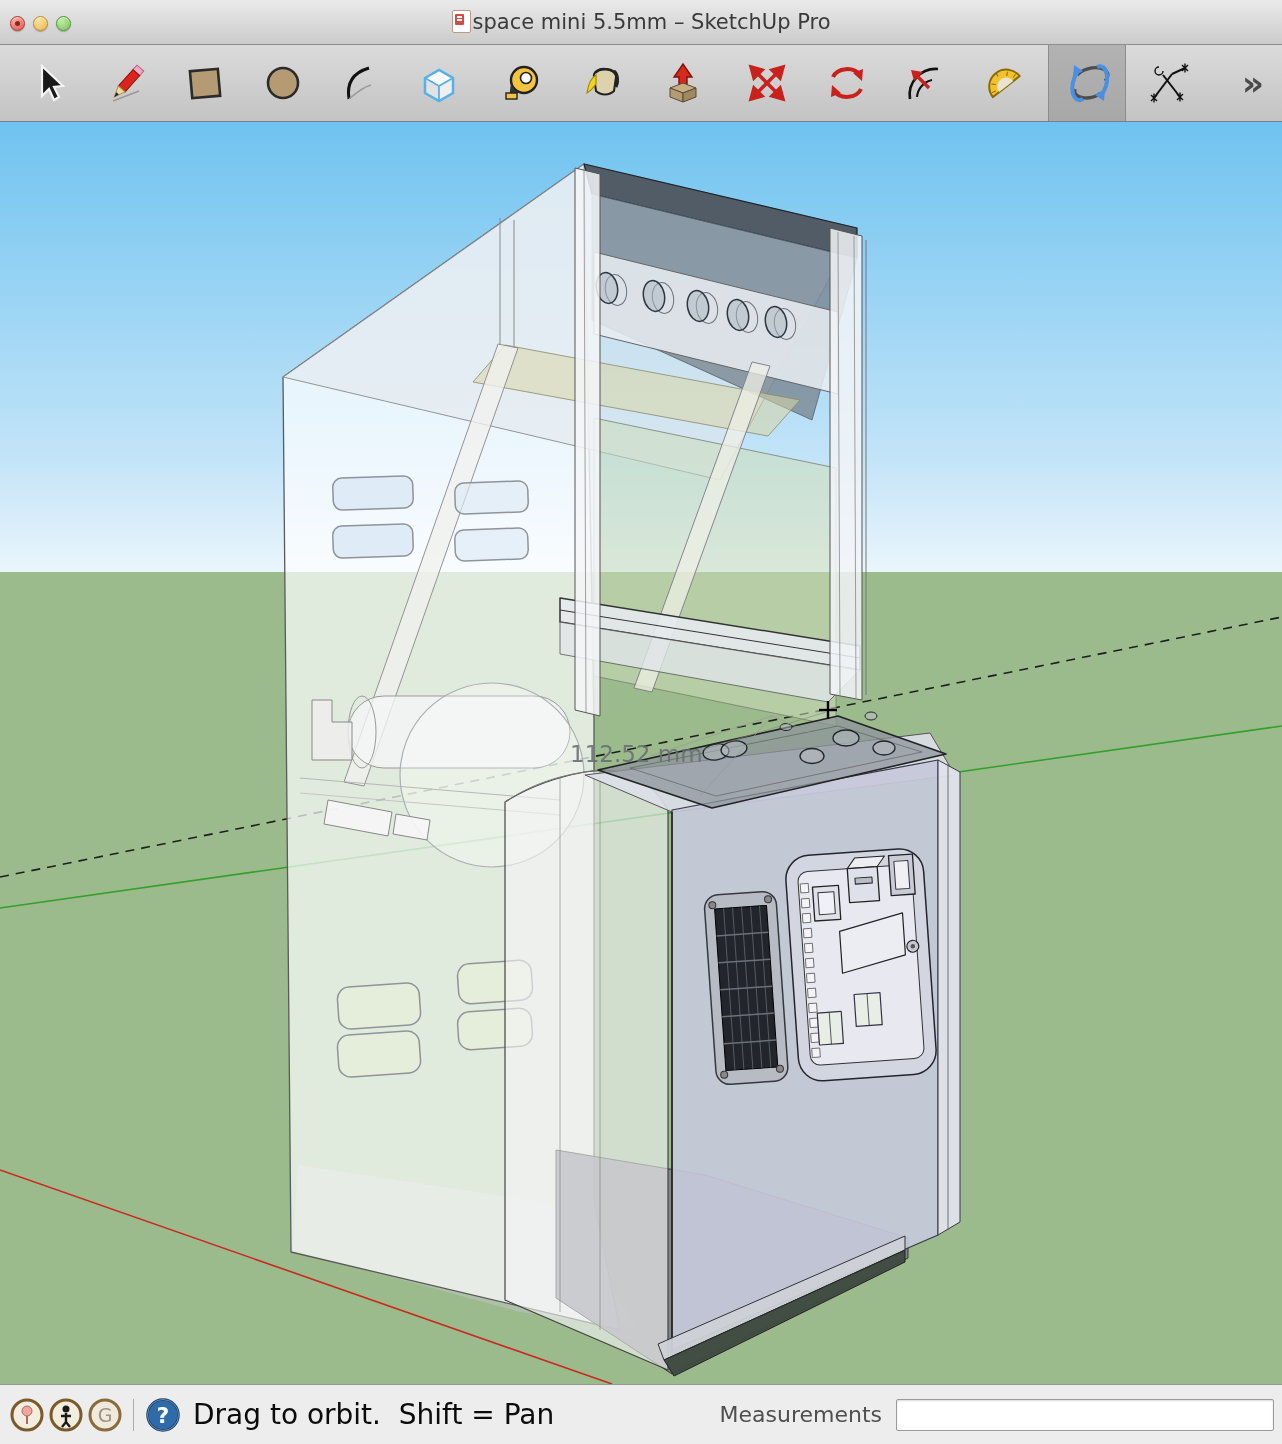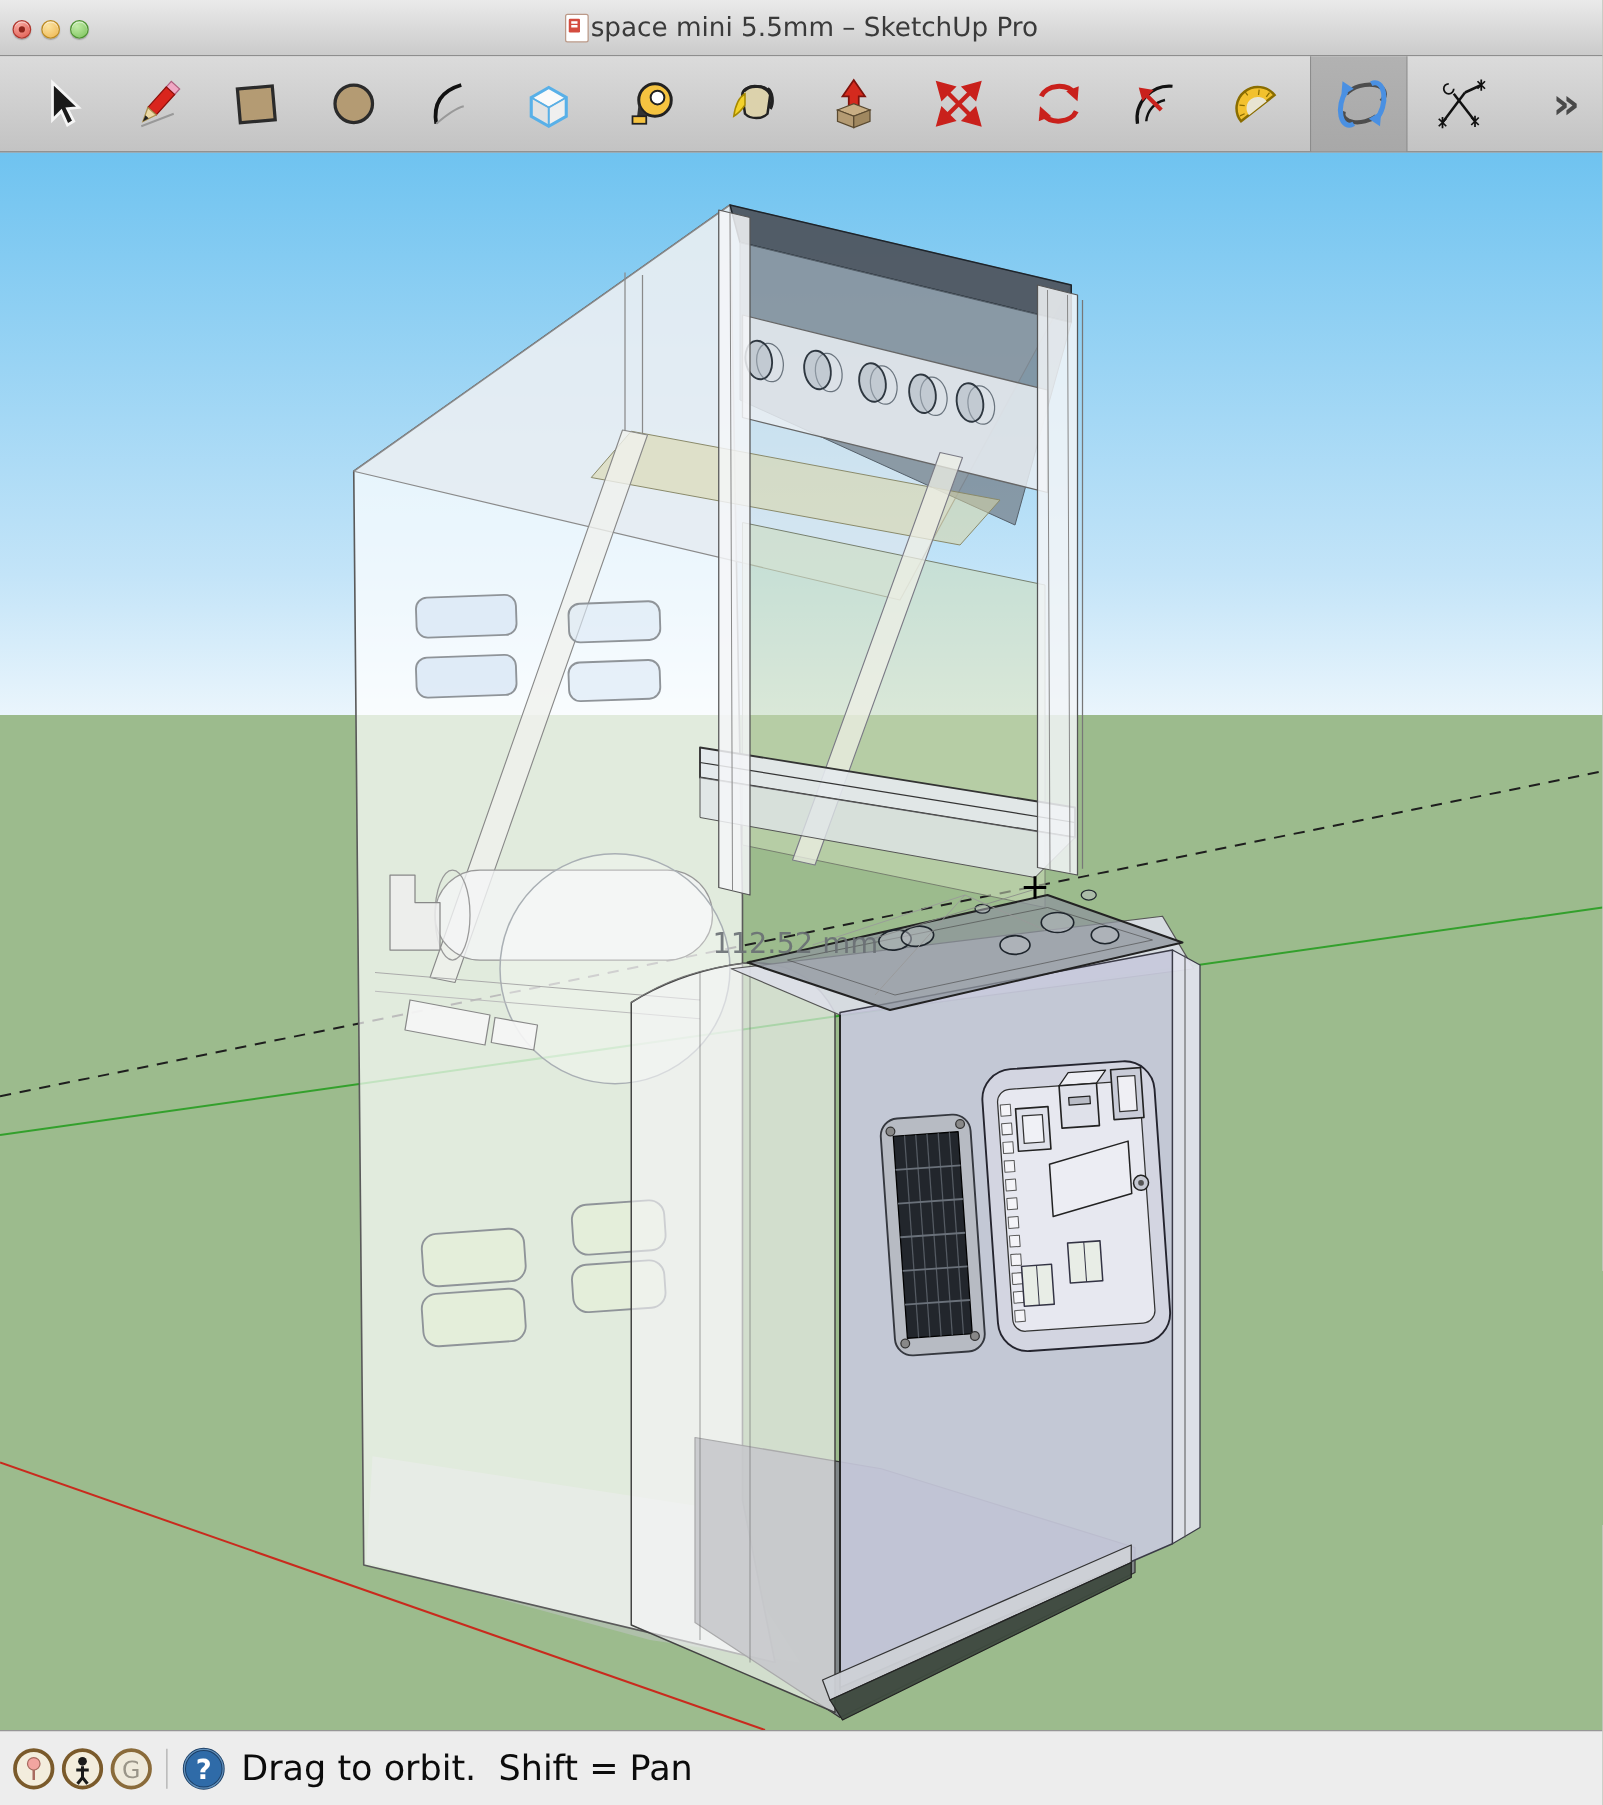--- a/index.html
+++ b/index.html
@@ -8,21 +8,21 @@
   .titlebar{position:relative;height:45px;
     background:linear-gradient(#EAEAEA,#CBCBCB);
     border-bottom:1px solid #8E8E8E;box-sizing:border-box;
     display:flex;align-items:center;justify-content:center;}
   .traffic{position:absolute;left:10px;top:16px;display:flex;gap:8px;}
   .light{width:15px;height:15px;border-radius:50%;box-shadow:inset 0 1px 1px rgba(255,255,255,.7),0 1px 1px rgba(0,0,0,.25);position:relative;}
   .light.red{background:radial-gradient(circle at 35% 30%,#F8A9A0,#DE5449);border:1px solid #B0352C;box-sizing:border-box;}
   .light.red::after{content:"";position:absolute;left:4px;top:4px;width:5px;height:5px;border-radius:50%;background:#8E241B;}
   .light.yellow{background:radial-gradient(circle at 35% 30%,#FBE3A0,#EFB embedded#,#EDB44E);background:radial-gradient(circle at 35% 30%,#FBE3A0,#EDB44E);border:1px solid #BC8A1F;box-sizing:border-box;}
   .light.green{background:radial-gradient(circle at 35% 30%,#C2ECA8,#79C158);border:1px solid #4E9431;box-sizing:border-box;}
-  .title-group{display:flex;align-items:flex-end;gap:2px;}
+  .title-group{display:flex;align-items:flex-start;gap:2px;}
   .doc-icon{width:17px;height:21px;background:#fff;border:1px solid #b98;position:relative;border-radius:2px;}
   .doc-icon::before{content:"";position:absolute;left:2px;top:3px;width:9px;height:11px;background:#D44C3F;border-radius:1px;}
   .doc-icon::after{content:"";position:absolute;left:4px;top:5px;width:5px;height:2px;background:#fff;box-shadow:0 3px 0 #fff;}
   .title-text{font-size:21px;color:#3A3A3A;}
   
   .toolbar{position:relative;height:77px;background:linear-gradient(#DBDBDB,#C3C3C3);
     border-bottom:1px solid #7F7F7F;box-sizing:border-box;}
   .tool{position:absolute;top:12px;width:48px;height:52px;display:flex;align-items:center;justify-content:center;}
   .tool svg{display:block;}
   .active-cell{position:absolute;left:1048px;top:0;width:78px;height:76px;
@@ -440,13 +440,17 @@
       <text x="17" y="24" font-size="19" fill="#9a9588" text-anchor="middle" font-family="DejaVu Sans">G</text>
     </svg>
     <div class="sb-divider"></div>
     <svg width="36" height="36">
       <circle cx="18" cy="18" r="15.5" fill="#2F6BA8" stroke="#1C3F66" stroke-width="2.5"></circle>
       <circle cx="18" cy="18" r="15.5" fill="none" stroke="#7FB2DE" stroke-width="1" opacity="0.7"></circle>
       <text x="18" y="26" font-size="22" font-weight="bold" fill="#fff" text-anchor="middle" font-family="DejaVu Sans">?</text>
     </svg>
   </div>
   <div class="sb-hint">Drag to orbit.  Shift = Pan</div>
+  <div class="sb-right">
+    <div class="sb-meas-label">Measurements</div>
+    <input class="sb-input" type="text" value="" style="">
+  </div>
 </div>
 
 </body></html>

